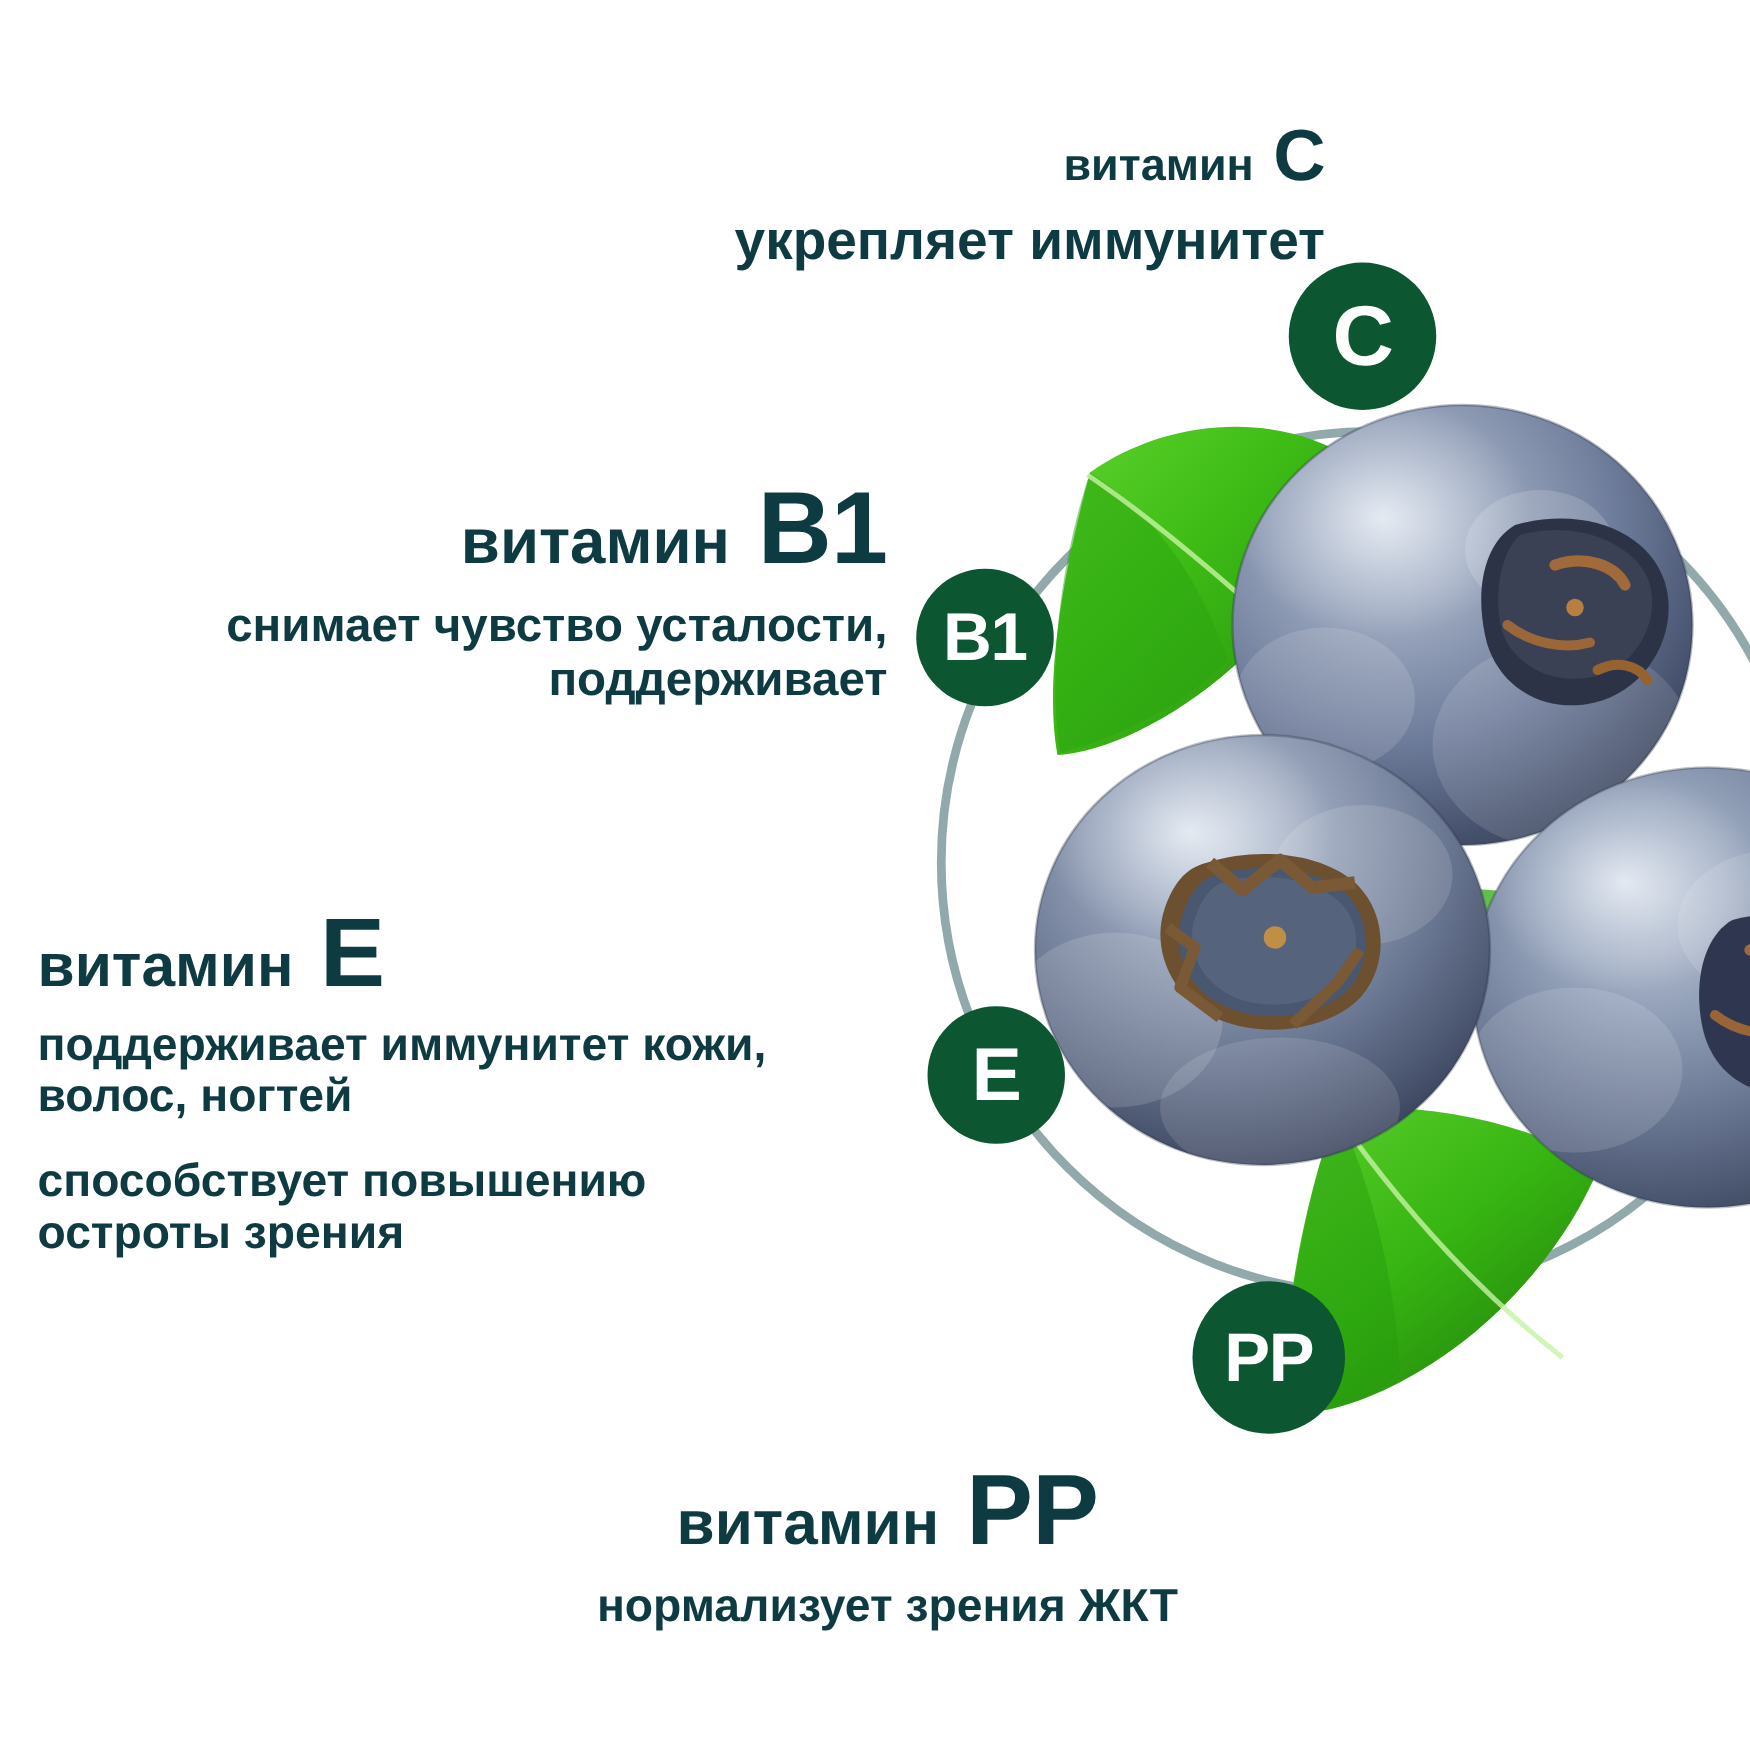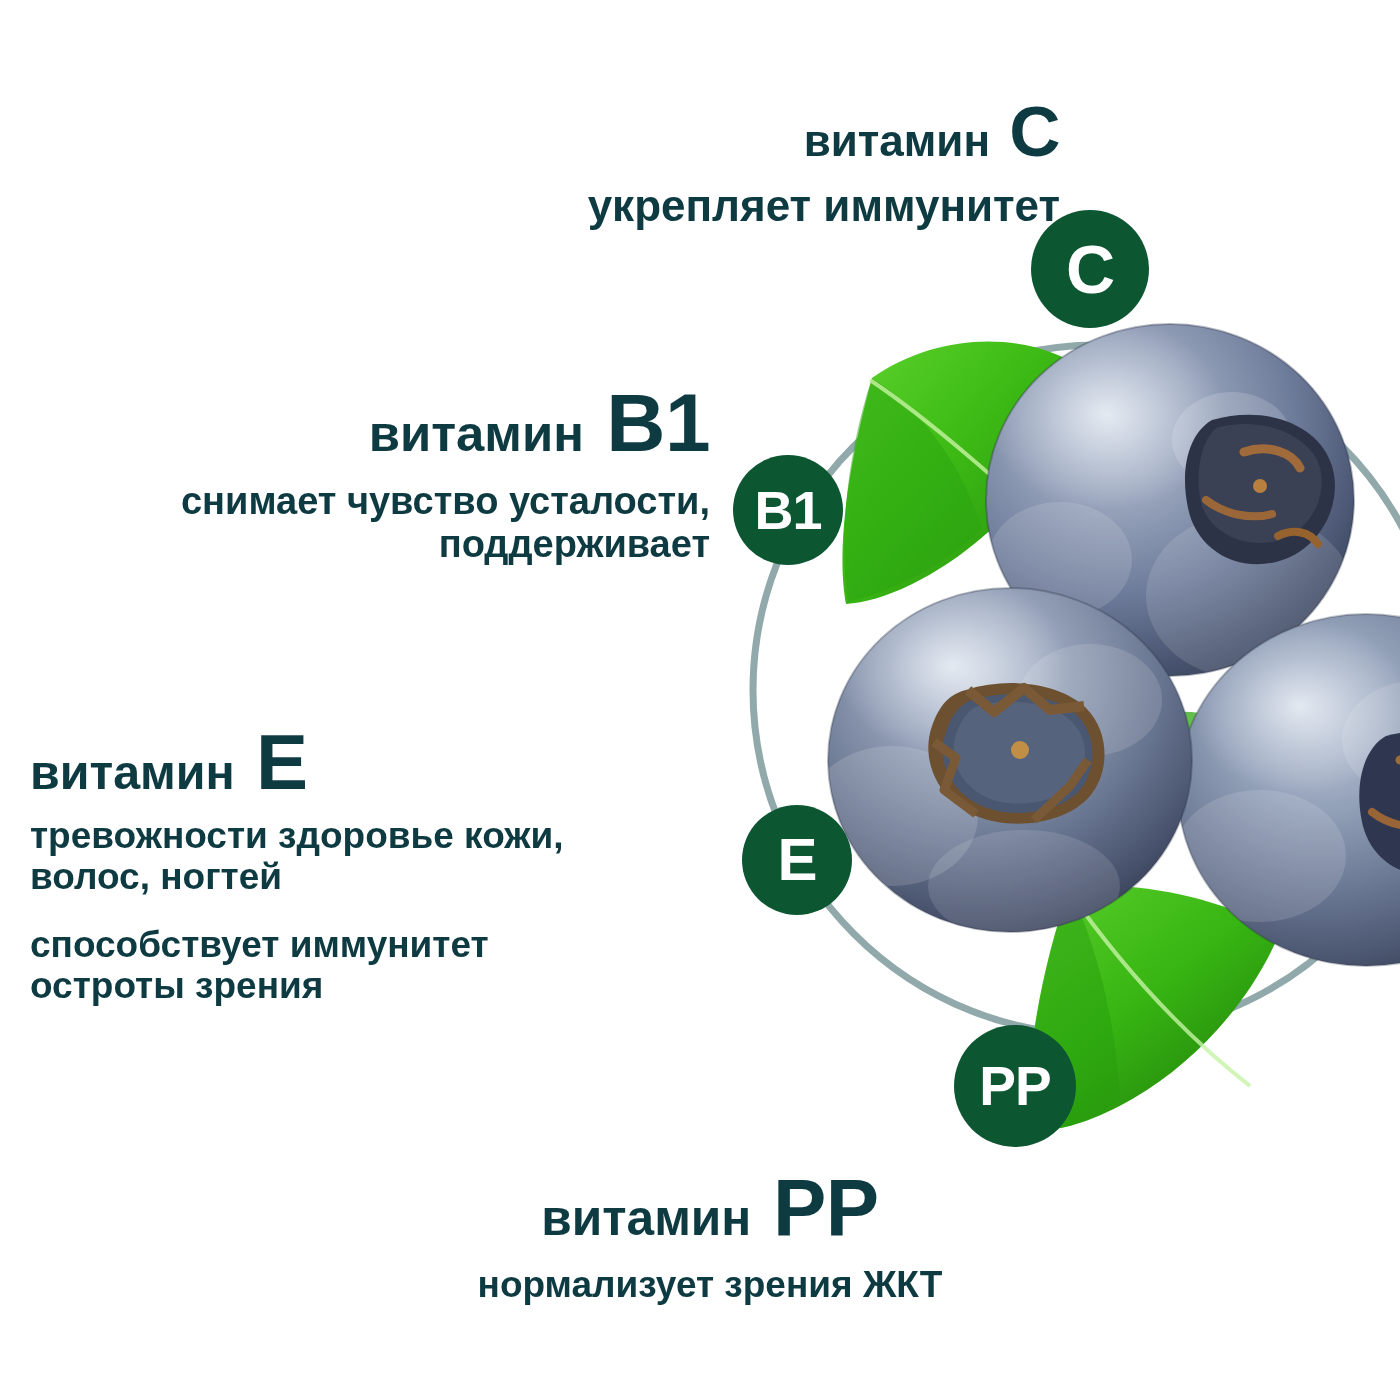--- a/index.html
+++ b/index.html
@@ -48,21 +48,21 @@
     line-height: 1.12;
   }
 
   
   #block-c {
     left: 300px;
     top: 96px;
     width: 760px;
     text-align: right;
   }
-  #block-c .vit-title { font-size: 71px; }
+  #block-c .vit-title { font-size: 58px; }
   #block-c .vit-sub   { font-size: 44px; margin-top: 14px; }
 
   
   #block-b1 {
     left: 60px;
     top: 382px;
     width: 650px;
     text-align: right;
   }
   #block-b1 .vit-title { font-size: 82px; text-align: right; }
@@ -264,25 +264,25 @@
       <div>поддерживает</div>
     </div>
   </div>
 
   <div class="vit-block" id="block-e">
     <div class="vit-title">
       <span class="word">витамин</span>
       <span>E</span>
     </div>
     <div class="vit-sub">
-      <div>тревожности здоровье кожи,</div>
+      <div>поддерживает иммунитет кожи,</div>
       <div>волос, ногтей</div>
     </div>
     <div class="vit-sub second">
-      <div>способствует иммунитет</div>
+      <div>способствует повышению</div>
       <div>остроты зрения</div>
     </div>
   </div>
 
   <div class="vit-block" id="block-pp">
     <div class="vit-title">
       <span class="word">витамин</span>
       <span>PP</span>
     </div>
     <div class="vit-sub">

